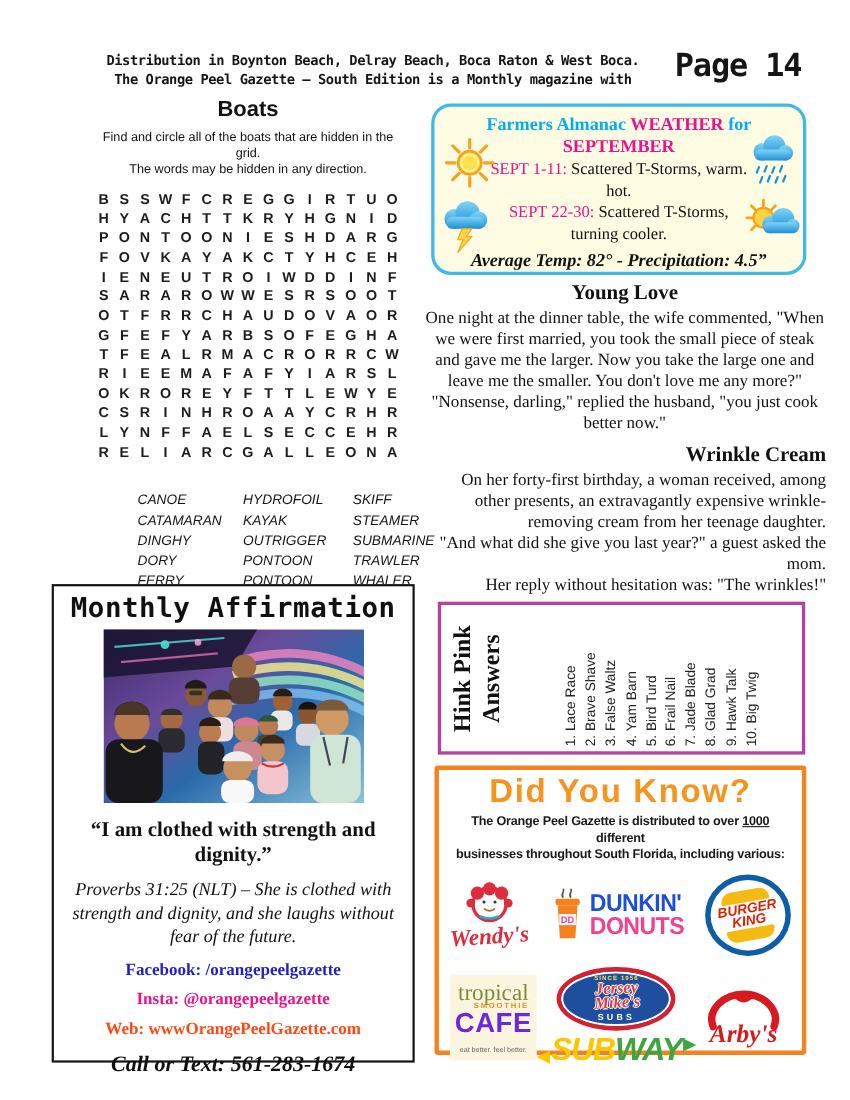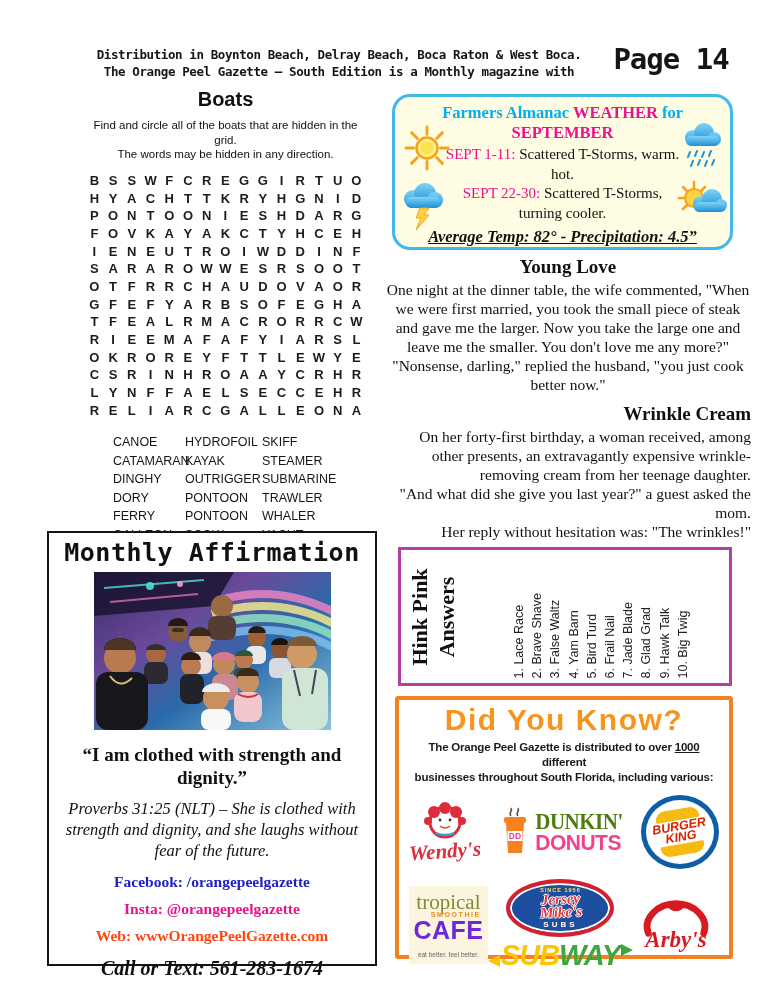--- a/index.html
+++ b/index.html
@@ -17,21 +17,21 @@
   
   .boats{position:absolute;left:85px;top:88px;width:281px;text-align:center;}
   .boats-title{margin:0;font-family:"Liberation Sans",sans-serif;font-size:20px;font-weight:bold;}
   .instr{margin-top:7px;font-family:"Liberation Sans",sans-serif;font-size:11.5px;line-height:14.5px;color:#111;}
   .grid{margin-top:10px;}
   .grid-row{display:flex;height:17.7px;}
   .grid-cell{width:18.73px;display:flex;align-items:center;justify-content:center;
     font-family:"Liberation Sans",sans-serif;font-size:13px;font-weight:bold;color:#1c1c1c;}
   .words{margin-top:14px;display:flex;text-align:left;padding-left:28px;
     font-family:"Liberation Sans",sans-serif;font-size:12.5px;line-height:18.5px;color:#151515;}
-  .words ul{list-style:none;margin:0;padding:0;}
+  .words ul{list-style:none;margin:12px;padding:0;font-style:italic;}
   .wcol1{width:72px;} .wcol2{width:77px;} .wcol3{flex:1;}
 
   
   .affirm{position:absolute;left:47px;top:531px;width:326px;height:431px;
     border:2.5px solid #141414;text-align:center;background:#fff;}
   .aff-title{margin:5px 0 0 0;font-family:"DejaVu Sans Mono",monospace;
     font-size:25px;font-weight:bold;letter-spacing:0.5px;color:#101010;}
   .photo{width:237px;height:158px;margin:5px auto 0 auto;overflow:hidden;}
   .photo svg{display:block;}
   .quote{margin:13px 8px 0 8px;font-size:19px;font-weight:bold;line-height:23px;}
@@ -41,21 +41,21 @@
   .aff-web{margin-top:9px;font-weight:bold;font-size:15.5px;color:#FF4713;}
   .aff-phone{margin-top:12px;font-weight:bold;font-style:italic;font-size:20px;color:#101010;}
 
   
   .weather{position:absolute;left:392px;top:94px;width:341px;height:156px;
     border:3.5px solid #3FB9E8;border-radius:18px;background:#FFFCE4;text-align:center;box-sizing:border-box;}
   .w-title{margin-top:6px;font-size:16.5px;font-weight:bold;}
   .wt-blue{color:#00AEEF;} .wt-pink{color:#EC128C;}
   .w-entries{margin:2px 48px 0 48px;font-size:15px;line-height:19.5px;}
   .w-label{color:#EC128C;}
-  .w-summary{margin-top:4px;font-weight:bold;font-style:italic;font-size:16.5px;text-decoration:underline;}
+  .w-summary{margin-top:4px;font-weight:bold;font-style:italic;font-size:16.5px;}
   .w-icon{position:absolute;}
   .icon-sun{left:8px;top:27px;}
   .icon-rain{right:5px;top:25px;}
   .icon-storm{left:3px;top:85px;}
   .icon-suncloud{right:3px;top:81px;}
 
   
   .joke{position:absolute;left:385px;width:366px;text-align:center;}
   .younglove{top:256px;} .wrinkle{top:403px;text-align:right;}
   .joke h3{margin:0 0 2px 0;font-size:19px;font-weight:bold;}
@@ -81,21 +81,21 @@
   .logo-row{display:flex;align-items:center;justify-content:space-between;padding:0 10px;}
   .r1{margin-top:6px;height:82px;}
   .r2{margin-top:2px;height:100px;}
   .logo{display:flex;flex-direction:column;align-items:center;justify-content:center;}
 
   .wendys-text{font-family:"Liberation Serif",serif;font-style:italic;font-weight:bold;
     font-size:21px;color:#DE2C3C;margin-top:-3px;transform:rotate(-4deg);}
   .dunkin{flex-direction:row;align-items:center;}
   .dd-text{margin-left:4px;font-family:"Liberation Sans",sans-serif;font-weight:bold;
     font-size:21px;line-height:20px;letter-spacing:-0.5px;text-align:left;transform:scaleY(1.05);}
-  .dd1{color:#4d7c0f;font-family:Liberation Serif, serif;} .dd2{color:#F23F8F;}
+  .dd1{color:#1d4ed8;} .dd2{color:#F23F8F;}
   .bk-circle{width:78px;height:74px;border-radius:50%;border:5px solid #0D5EA6;background:#fff;
     display:flex;flex-direction:column;align-items:center;justify-content:center;box-sizing:border-box;}
   .bk-inner{display:flex;flex-direction:column;align-items:center;transform:rotate(-10deg);}
   .bk-bun{width:44px;height:11px;background:#F5BB12;}
   .bk-bun.top{border-radius:22px 22px 4px 4px;}
   .bk-bun.bot{border-radius:4px 4px 22px 22px;}
   .bk-text{font-family:"Liberation Sans",sans-serif;font-style:italic;font-weight:bold;
     font-size:12.5px;line-height:11px;color:#D62300;text-align:center;margin:1px 0;}
   .tropical{width:84px;background:#FBF5E0;padding:6px 3px;box-sizing:border-box;}
   .tr1{font-family:"Liberation Serif",serif;font-size:21px;color:#7D8C38;line-height:20px;}

